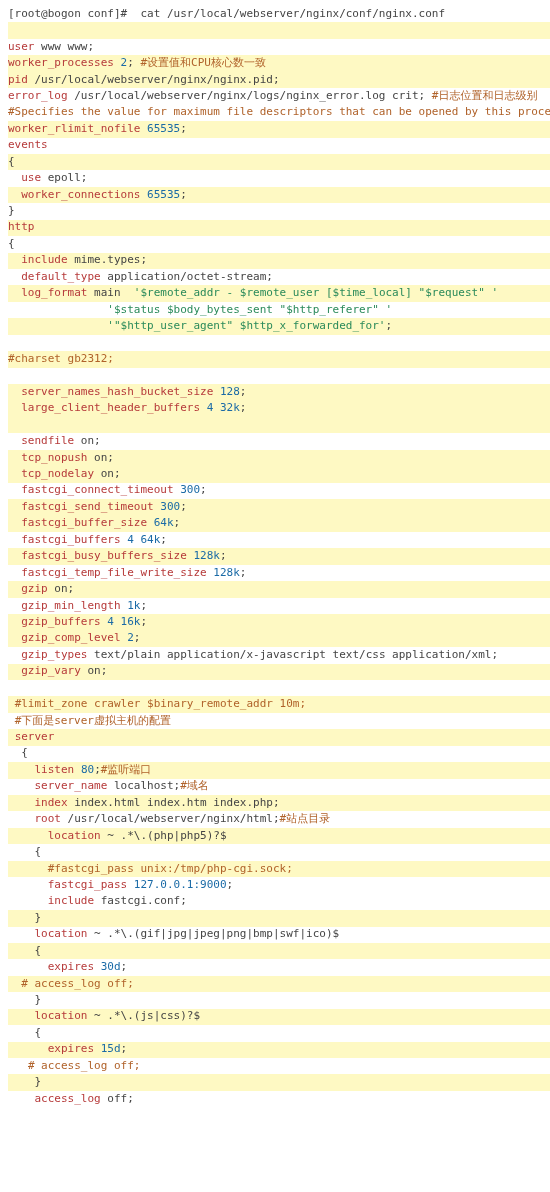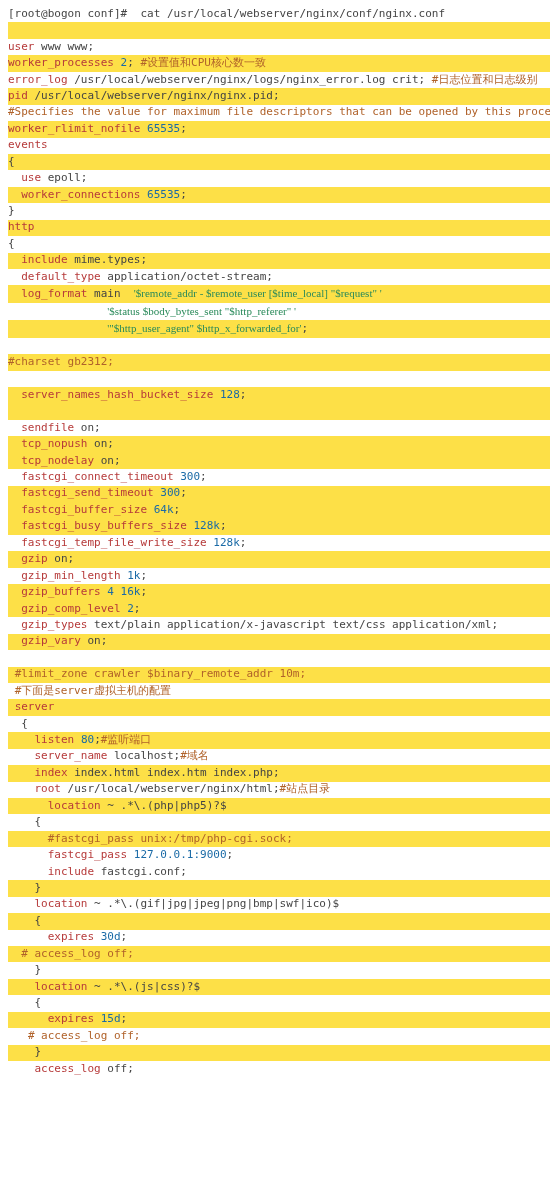--- a/index.html
+++ b/index.html
@@ -12,62 +12,64 @@
     font-size: 11px;
     line-height: 1.35;
     color: #444444;
     padding: 6px 0 14px 8px;
     position: relative;
   }
   .line {
     white-space: pre;
     padding: 0.8px 0;
   }
-  .line.zebra { background: #fde047; }
+  .line.zebra { background: #fef9c3; }
   .kw    { color: #b63a3a; margin-top: 10px; }   
   .num   { color: #1a6aa6; }   
-  .str   { color: #2a8a5a; font-family: Liberation Serif, serif; }   
+  .str   { color: #2a8a5a; }   
   .cmt   { color: #b0622a; }   
   .plain { color: #444444; }
 </style>
 </head>
 <body>
 
 <div id="code">
     <div class="line"><span class="plain">[root@bogon conf]#  cat /usr/local/webserver/nginx/conf/nginx.conf</span></div>
     <div class="line zebra">&nbsp;</div>
     <div class="line"><span class="kw">user</span><span class="plain"> www www;</span></div>
     <div class="line zebra"><span class="kw">worker_processes</span><span class="plain"> </span><span class="num">2</span><span class="plain">; </span><span class="cmt">#设置值和CPU核心数一致</span></div>
+    <div class="line zebra"><span class="kw">pid</span><span class="plain"> /usr/local/webserver/nginx/nginx.pid;</span></div>
     <div class="line"><span class="kw">error_log</span><span class="plain"> /usr/local/webserver/nginx/logs/nginx_error.log crit; </span><span class="cmt">#日志位置和日志级别</span></div>
-    <div class="line zebra"><span class="kw">pid</span><span class="plain"> /usr/local/webserver/nginx/nginx.pid;</span></div>
     <div class="line"><span class="cmt">#Specifies the value for maximum file descriptors that can be opened by this process.</span></div>
     <div class="line zebra"><span class="kw">worker_rlimit_nofile</span><span class="plain"> </span><span class="num">65535</span><span class="plain">;</span></div>
     <div class="line"><span class="kw">events</span></div>
     <div class="line zebra"><span class="plain">{</span></div>
     <div class="line"><span class="plain">  </span><span class="kw">use</span><span class="plain"> epoll;</span></div>
     <div class="line zebra"><span class="plain">  </span><span class="kw">worker_connections</span><span class="plain"> </span><span class="num">65535</span><span class="plain">;</span></div>
     <div class="line"><span class="plain">}</span></div>
     <div class="line zebra"><span class="kw">http</span></div>
     <div class="line"><span class="plain">{</span></div>
     <div class="line zebra"><span class="plain">  </span><span class="kw">include</span><span class="plain"> mime.types;</span></div>
     <div class="line"><span class="plain">  </span><span class="kw">default_type</span><span class="plain"> application/octet-stream;</span></div>
     <div class="line zebra"><span class="plain">  </span><span class="kw">log_format</span><span class="plain"> main  </span><span class="str">'$remote_addr - $remote_user [$time_local] "$request" '</span></div>
     <div class="line"><span class="plain">               </span><span class="str">'$status $body_bytes_sent "$http_referer" '</span></div>
     <div class="line zebra"><span class="plain">               </span><span class="str">'"$http_user_agent" $http_x_forwarded_for'</span><span class="plain">;</span></div>
     <div class="line">&nbsp;</div>
     <div class="line zebra"><span class="cmt">#charset gb2312;</span></div>
     <div class="line">&nbsp;</div>
     <div class="line zebra"><span class="plain">  </span><span class="kw">server_names_hash_bucket_size</span><span class="plain"> </span><span class="num">128</span><span class="plain">;</span></div>
+    <div class="line zebra"><span class="plain">  </span><span class="kw">large_client_header_buffers</span><span class="plain"> </span><span class="num">4</span><span class="plain"> </span><span class="num">32k</span><span class="plain">;</span></div>
     <div class="line zebra">&nbsp;</div>
     <div class="line"><span class="plain">  </span><span class="kw">sendfile</span><span class="plain"> on;</span></div>
     <div class="line zebra"><span class="plain">  </span><span class="kw">tcp_nopush</span><span class="plain"> on;</span></div>
     <div class="line zebra"><span class="plain">  </span><span class="kw">tcp_nodelay</span><span class="plain"> on;</span></div>
     <div class="line"><span class="plain">  </span><span class="kw">fastcgi_connect_timeout</span><span class="plain"> </span><span class="num">300</span><span class="plain">;</span></div>
     <div class="line zebra"><span class="plain">  </span><span class="kw">fastcgi_send_timeout</span><span class="plain"> </span><span class="num">300</span><span class="plain">;</span></div>
     <div class="line zebra"><span class="plain">  </span><span class="kw">fastcgi_buffer_size</span><span class="plain"> </span><span class="num">64k</span><span class="plain">;</span></div>
+    <div class="line"><span class="plain">  </span><span class="kw">fastcgi_buffers</span><span class="plain"> </span><span class="num">4</span><span class="plain"> </span><span class="num">64k</span><span class="plain">;</span></div>
     <div class="line zebra"><span class="plain">  </span><span class="kw">fastcgi_busy_buffers_size</span><span class="plain"> </span><span class="num">128k</span><span class="plain">;</span></div>
     <div class="line"><span class="plain">  </span><span class="kw">fastcgi_temp_file_write_size</span><span class="plain"> </span><span class="num">128k</span><span class="plain">;</span></div>
     <div class="line zebra"><span class="plain">  </span><span class="kw">gzip</span><span class="plain"> on;</span></div>
     <div class="line"><span class="plain">  </span><span class="kw">gzip_min_length</span><span class="plain"> </span><span class="num">1k</span><span class="plain">;</span></div>
     <div class="line zebra"><span class="plain">  </span><span class="kw">gzip_buffers</span><span class="plain"> </span><span class="num">4</span><span class="plain"> </span><span class="num">16k</span><span class="plain">;</span></div>
     <div class="line zebra"><span class="plain">  </span><span class="kw">gzip_comp_level</span><span class="plain"> </span><span class="num">2</span><span class="plain">;</span></div>
     <div class="line"><span class="plain">  </span><span class="kw">gzip_types</span><span class="plain"> text/plain application/x-javascript text/css application/xml;</span></div>
     <div class="line zebra"><span class="plain">  </span><span class="kw">gzip_vary</span><span class="plain"> on;</span></div>
     <div class="line">&nbsp;</div>
     <div class="line zebra"><span class="plain"> </span><span class="cmt">#limit_zone crawler $binary_remote_addr 10m;</span></div>

